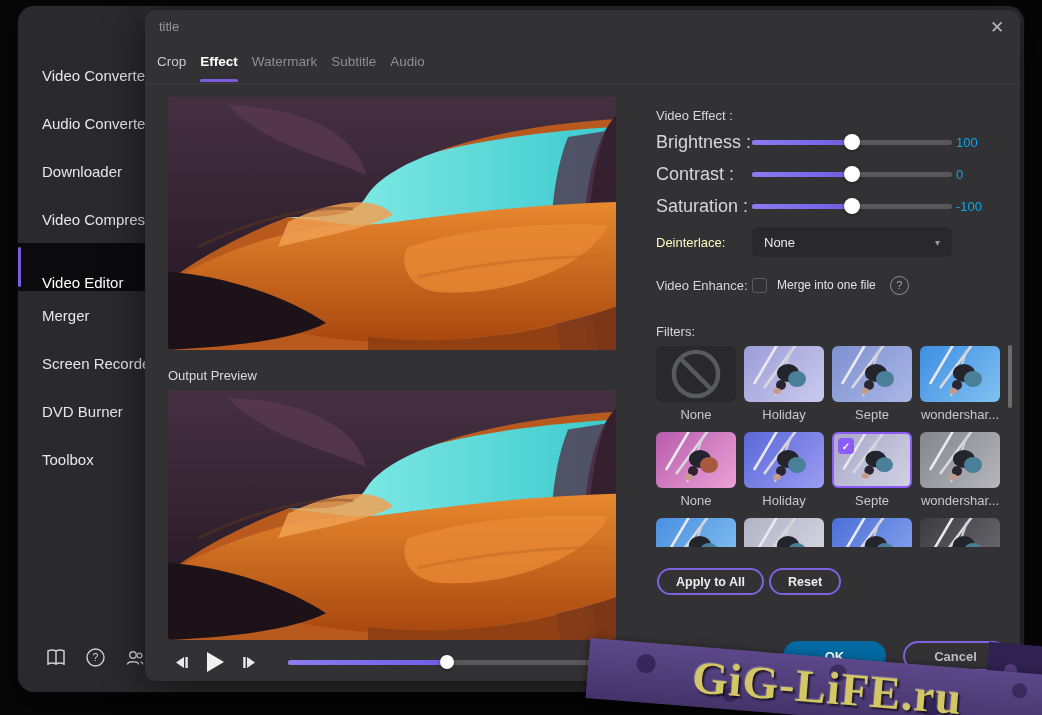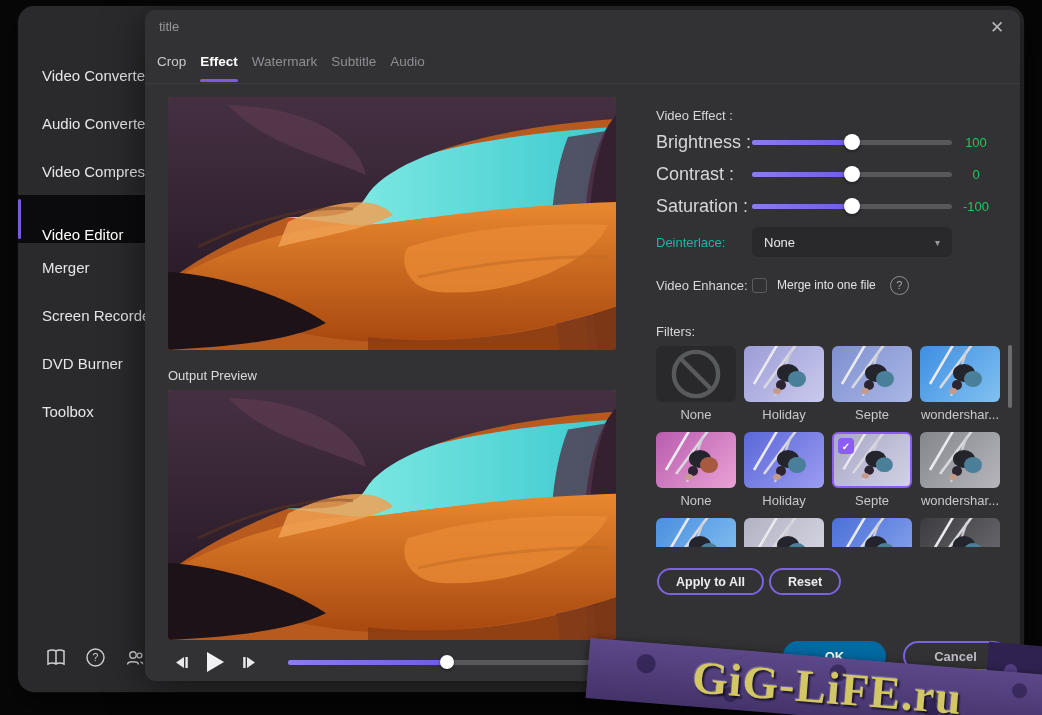--- a/index.html
+++ b/index.html
@@ -61,23 +61,23 @@
   .progress{position:relative;margin-left:26px;width:318px;height:5px;border-radius:3px;background:#58585c;cursor:pointer;}
   .progress .fill{position:absolute;left:0;top:0;bottom:0;border-radius:3px;background:linear-gradient(90deg,#8a7cf0,#6f5ce6);}
   .progress .knob{position:absolute;top:50%;width:14px;height:14px;border-radius:50%;background:#ffffff;transform:translate(-50%,-50%);box-shadow:0 1px 3px rgba(0,0,0,.5);}
   
   .sec-label{position:absolute;left:511px;top:98px;font-size:13px;color:#d6d6da;}
   .srow{position:absolute;left:511px;width:340px;height:26px;display:flex;align-items:center;}
   .srow .slabel{width:96px;font-size:18px;color:#d6d6da;}
   .track{position:relative;width:200px;height:5px;border-radius:3px;background:#58585c;cursor:pointer;}
   .track .fill{position:absolute;left:0;top:0;bottom:0;border-radius:3px;background:linear-gradient(90deg,#8a7cf0,#6f5ce6);}
   .track .knob{position:absolute;top:50%;width:16px;height:16px;border-radius:50%;background:#ffffff;transform:translate(-50%,-50%);box-shadow:0 1px 3px rgba(0,0,0,.5);}
-  .sval{margin-left:auto;width:40px;text-align:center;font-size:13px;color:#22c55e;}
+  .sval{margin-left:auto;width:40px;text-align:left;font-size:13px;color:#0ea5e9;}
   .drow{position:absolute;left:511px;top:217px;width:340px;height:30px;display:flex;align-items:center;}
-  .drow .slabel{width:96px;font-size:13px;color:#14b8a6;}
+  .drow .slabel{width:96px;font-size:13px;color:#fef9c3;}
   .select{position:relative;width:200px;height:30px;background:#29292b;border-radius:6px;display:flex;align-items:center;
     padding:0 12px;box-sizing:border-box;font-size:13px;color:#e9e9ec;cursor:pointer;}
   .select .chev{margin-left:auto;color:#9a9aa0;font-size:10px;}
   .erow{position:absolute;left:511px;top:262px;width:360px;height:26px;display:flex;align-items:center;}
   .erow .slabel{width:96px;font-size:13px;color:#d6d6da;}
   .cbx{width:13px;height:13px;border:1px solid #5c5c60;border-radius:3px;background:transparent;margin-right:10px;cursor:pointer;}
   .cbx-label{font-size:12px;color:#e2e2e6;}
   .help{width:17px;height:17px;border:1px solid #8f8f96;border-radius:50%;color:#a9a9af;font-size:11px;
     display:flex;align-items:center;justify-content:center;margin-left:14px;cursor:pointer;}
   .filters-label{position:absolute;left:511px;top:314px;font-size:13px;color:#d6d6da;}
@@ -134,20 +134,24 @@
 
 <div class="window dots">
   <nav class="sidebar">
       <div class="side-item">
         <span class="accent"></span>
         <span>Video Converter</span>
       </div>
       <div class="side-item">
         <span class="accent"></span>
         <span>Audio Converter</span>
+      </div>
+      <div class="side-item">
+        <span class="accent"></span>
+        <span>Downloader</span>
       </div>
       <div class="side-item">
         <span class="accent"></span>
         <span>Video Compressor</span>
       </div>
       <div class="side-item selected">
         <span class="accent"></span>
         <span>Video Editor</span>
       </div>
       <div class="side-item">

